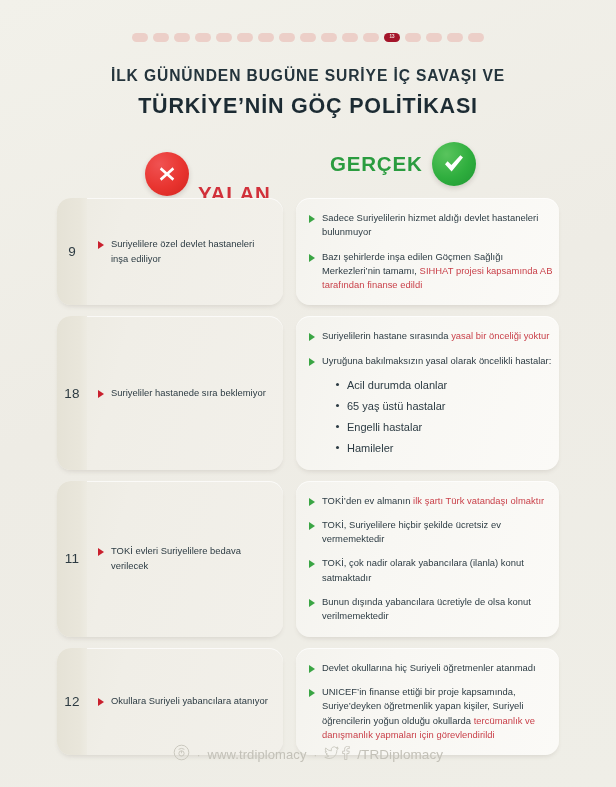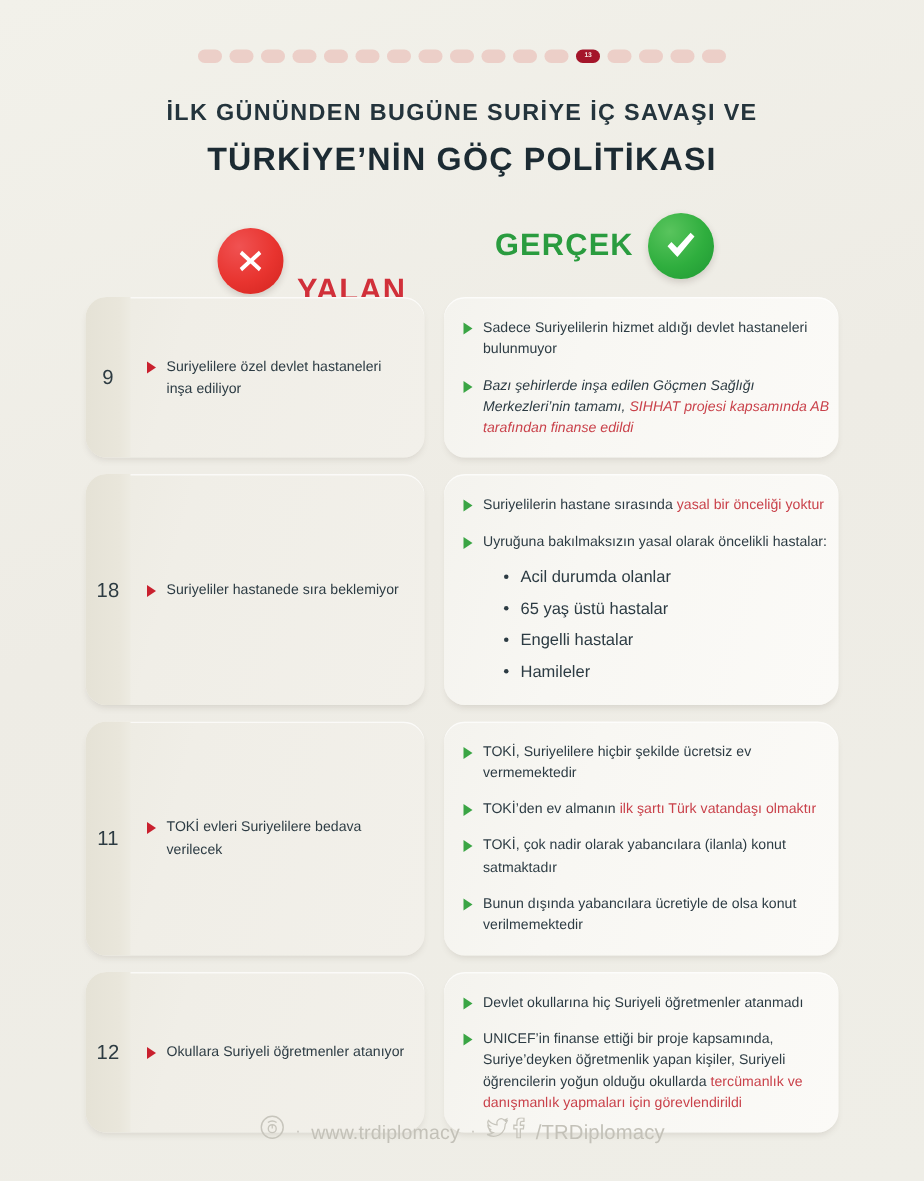--- a/index.html
+++ b/index.html
@@ -319,21 +319,21 @@
         </div>
         <div class="card truth">
           <div class="bullet">
             <span class="tri green"></span>
             <div style="flex: 1 1 0%;">
               <div class="btext">Sadece Suriyelilerin hizmet aldığı devlet hastaneleri bulunmuyor</div>
             </div>
           </div>
           <div class="bullet">
             <span class="tri green"></span>
-            <div style="flex: 1 1 0%; font-style: italic;">
+            <div style="flex: 1 1 0%;">
               <div class="btext">Bazı şehirlerde inşa edilen Göçmen Sağlığı Merkezleri’nin tamamı, <span class="hl">SIHHAT projesi kapsamında AB tarafından finanse edildi</span></div>
             </div>
           </div>
         </div>
       </div>
       <div class="row">
         <div class="card lie">
           <div class="num-strip">
             <span class="num">18</span>
           </div>
@@ -378,27 +378,27 @@
               <div style="flex: 1 1 0%;">
                 <div class="btext">TOKİ evleri Suriyelilere bedava verilecek</div>
               </div>
             </div>
           </div>
         </div>
         <div class="card truth">
           <div class="bullet">
             <span class="tri green"></span>
             <div style="flex: 1 1 0%;">
+              <div class="btext">TOKİ’den ev almanın <span class="hl">ilk şartı Türk vatandaşı olmaktır</span></div>
+            </div>
+          </div>
+          <div class="bullet">
+            <span class="tri green"></span>
+            <div style="flex: 1 1 0%;">
               <div class="btext">TOKİ, Suriyelilere hiçbir şekilde ücretsiz ev vermemektedir</div>
-            </div>
-          </div>
-          <div class="bullet">
-            <span class="tri green"></span>
-            <div style="flex: 1 1 0%;">
-              <div class="btext">TOKİ’den ev almanın <span class="hl">ilk şartı Türk vatandaşı olmaktır</span></div>
             </div>
           </div>
           <div class="bullet">
             <span class="tri green"></span>
             <div style="flex: 1 1 0%;">
               <div class="btext">TOKİ, çok nadir olarak yabancılara (ilanla) konut satmaktadır</div>
             </div>
           </div>
           <div class="bullet">
             <span class="tri green"></span>
@@ -410,21 +410,21 @@
       </div>
       <div class="row">
         <div class="card lie">
           <div class="num-strip">
             <span class="num">12</span>
           </div>
           <div class="lie-body">
             <div class="bullet">
               <span class="tri"></span>
               <div style="flex: 1 1 0%;">
-                <div class="btext">Okullara Suriyeli öğretmenler atanıyor</div>
+                <div class="btext">Okullara Suriyeli yabancılara atanıyor</div>
               </div>
             </div>
           </div>
         </div>
         <div class="card truth">
           <div class="bullet">
             <span class="tri green"></span>
             <div style="flex: 1 1 0%;">
               <div class="btext">Devlet okullarına hiç Suriyeli öğretmenler atanmadı</div>
             </div>

